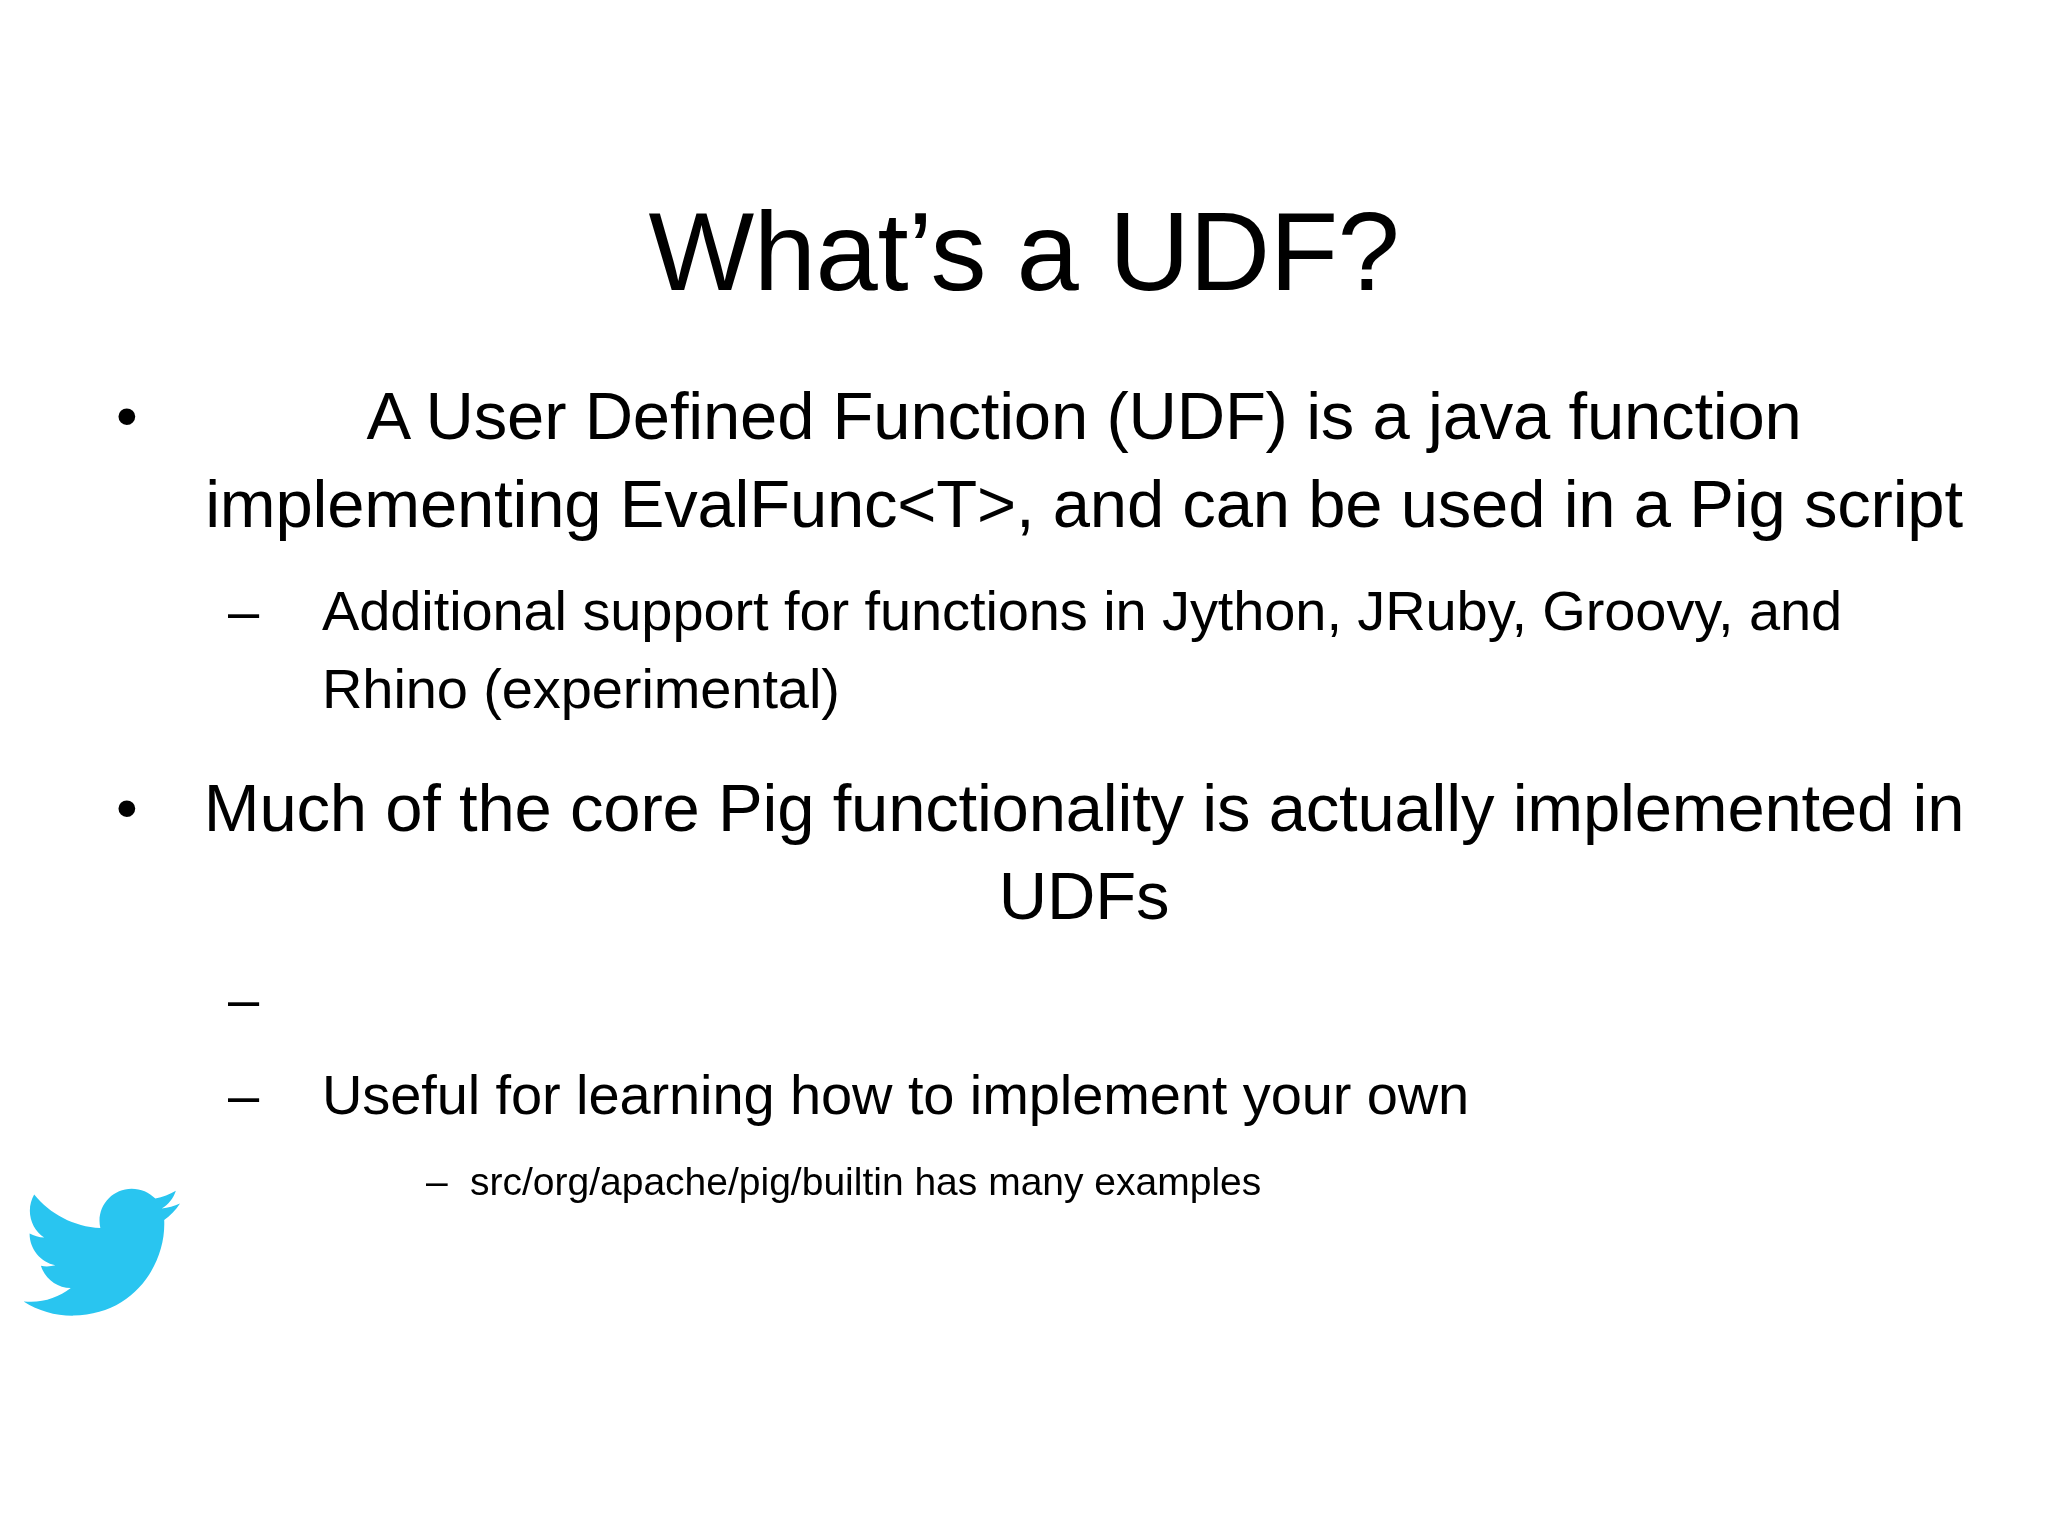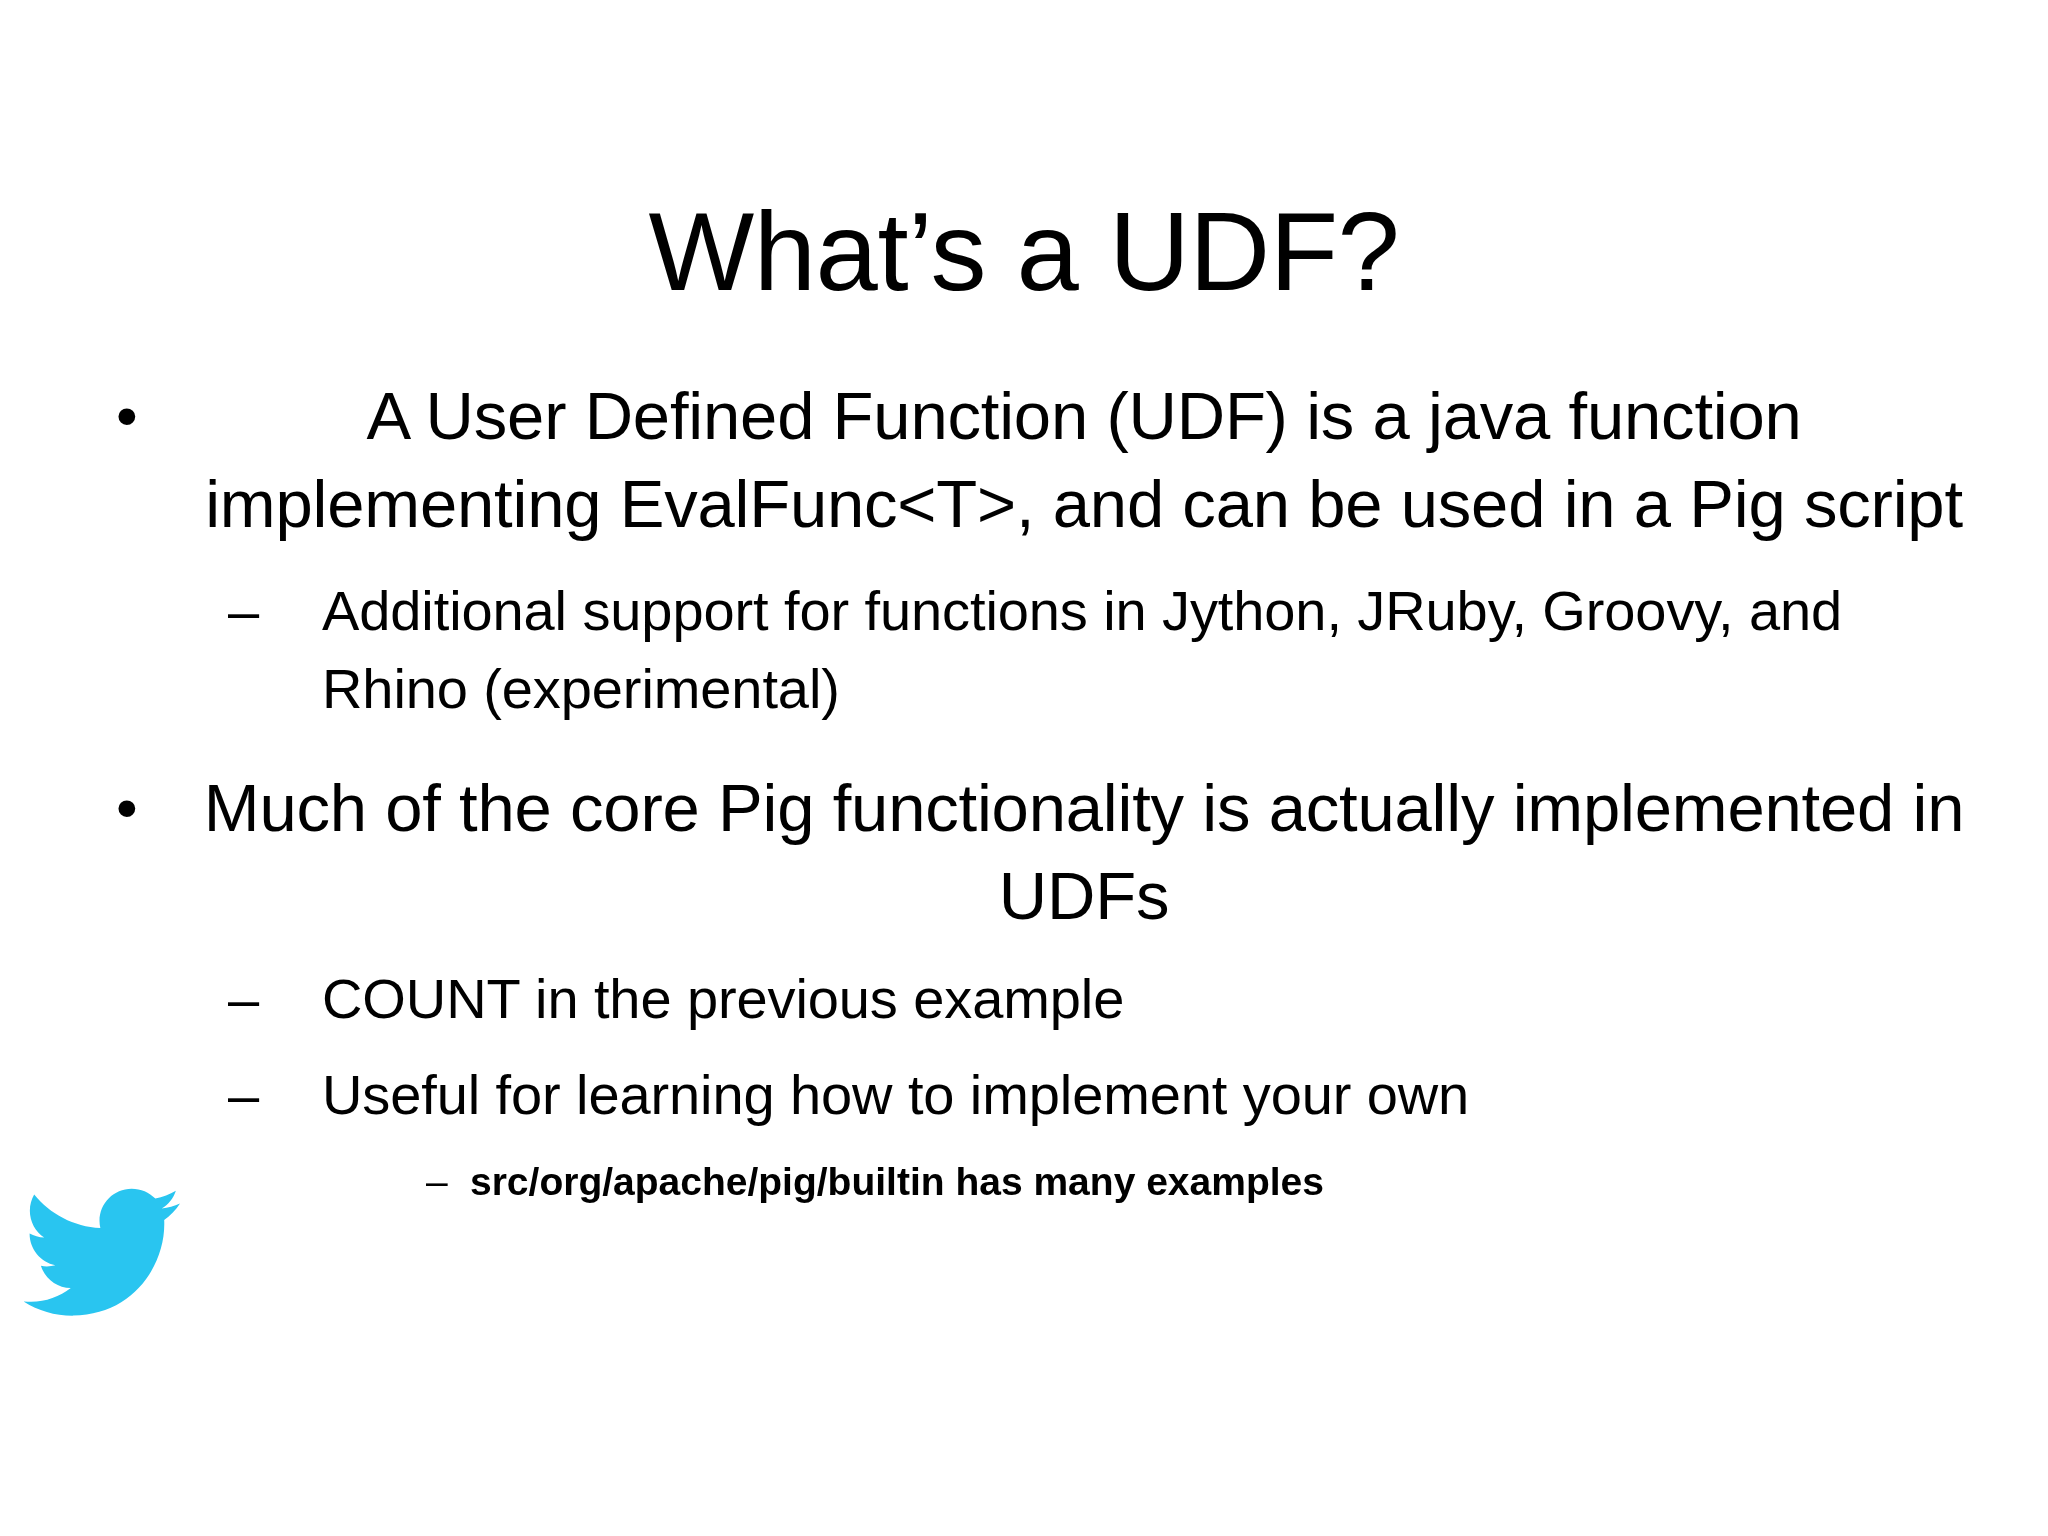--- a/index.html
+++ b/index.html
@@ -107,21 +107,20 @@
     width: 44px;
     font-size: 39px;
     line-height: 60px;
     color: #000000;
   }
   .lvl3 .btext {
     flex: 1 1 auto;
     font-size: 39px;
     line-height: 60px;
     color: #000000;
-    font-weight: bold;
   }
 
   .gap-sm { height: 20px; }
   .gap-md { height: 34px; }
   .gap-lg { height: 16px; }
 
   
   .twitter-logo {
     position: absolute;
     left: 24px;
@@ -160,21 +159,20 @@
 
     <div class="bullet-row lvl1">
       <span class="marker">•</span>
       <span class="btext">Much of the core Pig functionality is actually implemented in UDFs</span>
     </div>
 
     <div class="gap-lg"></div>
 
     <div class="bullet-row lvl2">
       <span class="marker">–</span>
-      <span class="btext">COUNT in the previous example</span>
     </div>
 
     <div class="gap-lg"></div>
 
     <div class="bullet-row lvl2">
       <span class="marker">–</span>
       <span class="btext">Useful for learning  how to implement your own</span>
     </div>
 
     <div class="gap-lg"></div>

